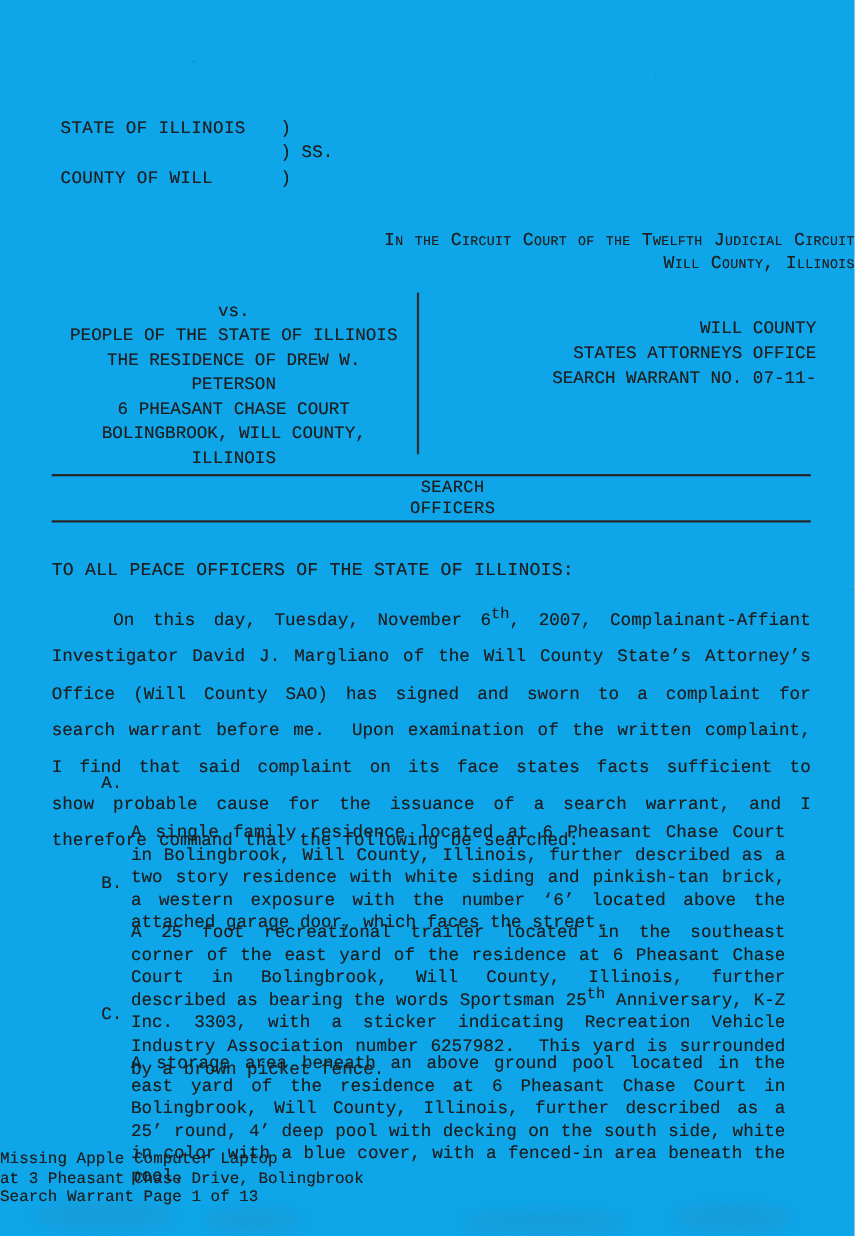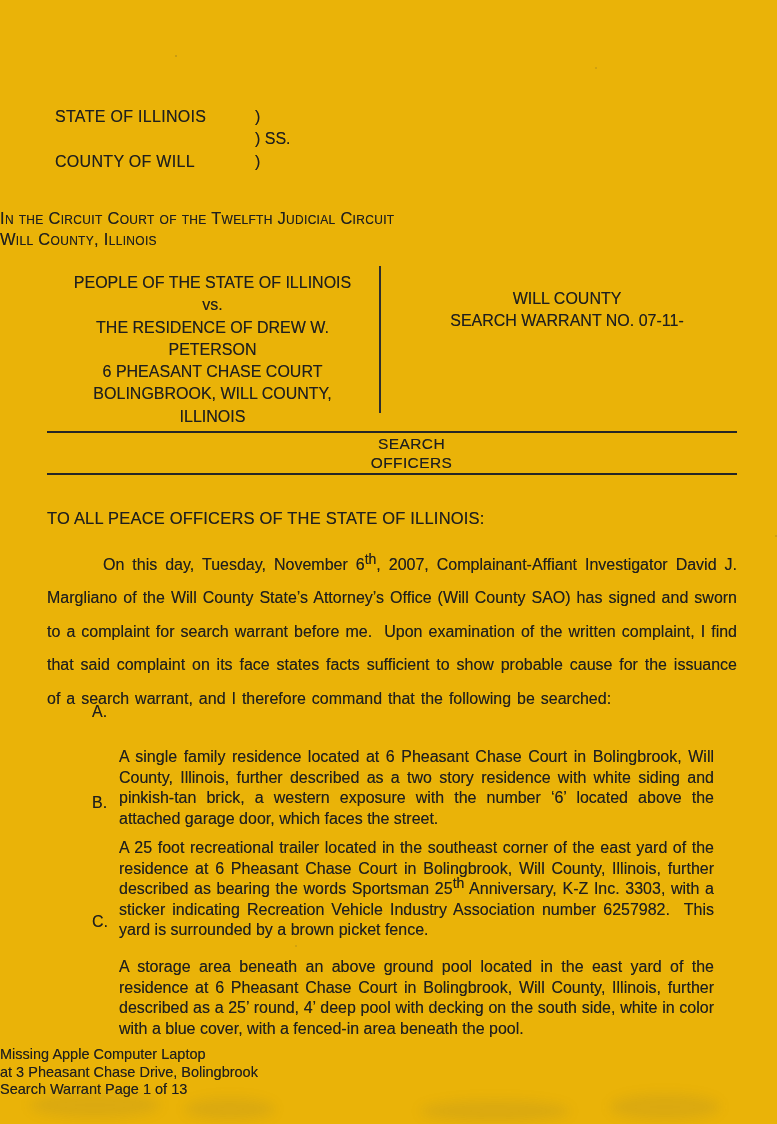--- a/index.html
+++ b/index.html
@@ -1,52 +1,52 @@
 <!DOCTYPE html>
 <html><head>
 <meta charset="utf-8">
 <style>
   html, body { margin: 0; padding: 0; background: #ffffff; }
   .page {
     position: relative;
     width: 777px;
     height: 1124px;
     margin: 0 auto;
-    background: #eab308;
+    background: #0ea5e9;
     overflow: hidden;
-    font-family: Liberation Sans, sans-serif;
+    font-family: Liberation Mono, monospace;
     color: #1f1f1f;
     text-shadow: 0 0 0.4px rgba(25,25,25,0.55);
   }
 
   
   .venue { position: absolute; left: 55px; top: 108px; font-size: 16px; }
   .venue .row { position: relative; height: 22.4px; width: 300px; }
   .venue .vl { position: absolute; left: 0; letter-spacing: 0.3px; }
   .venue .vb { position: absolute; left: 200px; }
 
   
   .court {
     position: absolute; top: 208px; left: 0; width: 777px;
-    text-align: left; font-variant: small-caps;
+    text-align: right; font-variant: small-caps;
     font-size: 16.5px; line-height: 21px; letter-spacing: 0.3px;
   }
 
   
   .caption-left {
     position: absolute; top: 272px; left: 45px; width: 335px;
     text-align: center; font-size: 16px; line-height: 22.3px;
   }
   .caption-divider {
     position: absolute; left: 379px; top: 266px; width: 2px; height: 147px;
     background: #2e2e2e;
   }
   .caption-right {
     position: absolute; top: 288px; left: 392px; width: 350px;
-    text-align: center; font-size: 16px; line-height: 22.3px;
+    text-align: right; font-size: 16px; line-height: 22.3px;
   }
   .caption-right .case-ref { margin-top: 18px; }
 
   
   .rule { position: absolute; left: 47px; width: 690px; height: 0; border-top: 2px solid #262626; }
   .rule-top { top: 431px; }
   .rule-bottom { top: 473px; }
   .doc-title {
     position: absolute; top: 434px; left: 0; width: 777px;
     text-align: center; font-size: 15.5px; line-height: 19px; letter-spacing: 0.4px; margin-left: 23px;
@@ -109,33 +109,34 @@
       <span class="vb">)</span>
     </div>
   </div>
 
   <div class="court">
     <div>In the Circuit Court of the Twelfth Judicial Circuit</div>
     <div>Will County, Illinois</div>
   </div>
 
   <div class="caption-left">
+    <div>vs.</div>
     <div>PEOPLE OF THE STATE OF ILLINOIS</div>
-    <div>vs.</div>
     <div>THE RESIDENCE OF DREW W.</div>
     <div>PETERSON</div>
     <div>6 PHEASANT CHASE COURT</div>
     <div>BOLINGBROOK, WILL COUNTY,</div>
     <div>ILLINOIS</div>
   </div>
 
   <div class="caption-divider"></div>
 
   <div class="caption-right">
     <div>WILL COUNTY</div>
+    <div>STATES ATTORNEYS OFFICE</div>
     <div>SEARCH WARRANT NO. 07-11-</div>
   </div>
 
   <div class="rule rule-top"></div>
   <div class="doc-title">
     <div>SEARCH</div>
     <div>OFFICERS</div>
   </div>
   <div class="rule rule-bottom"></div>
 

